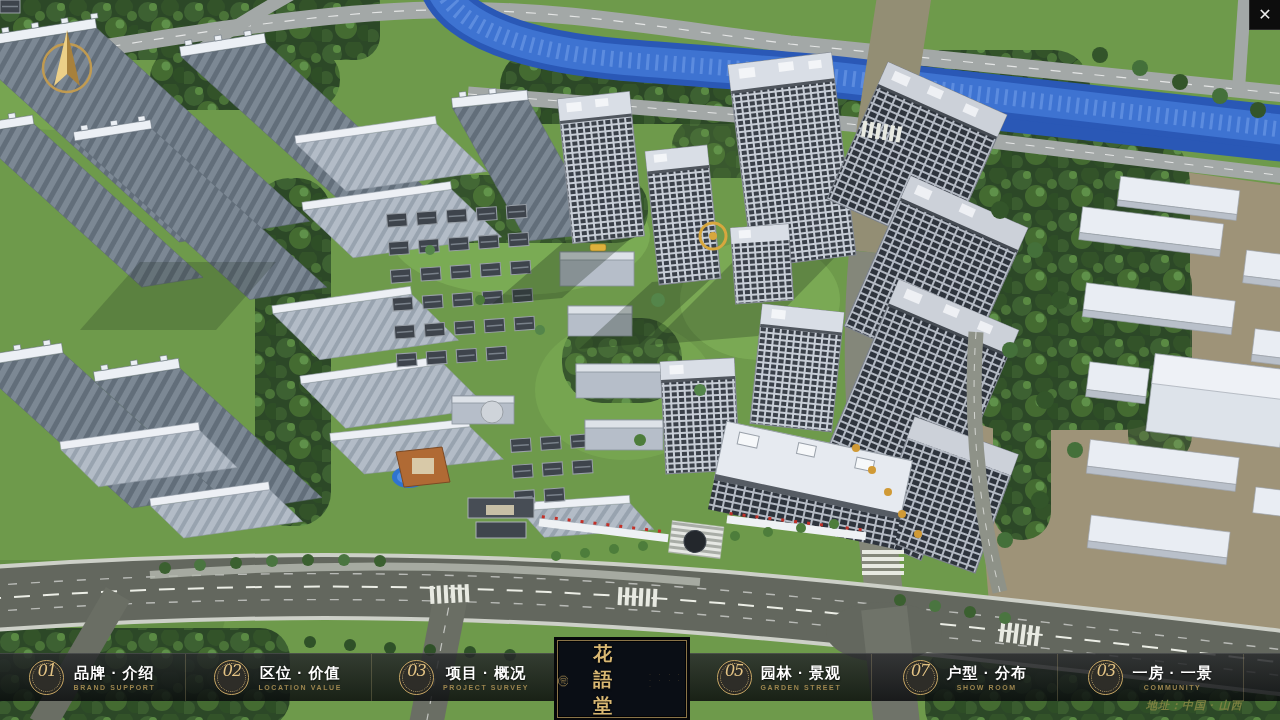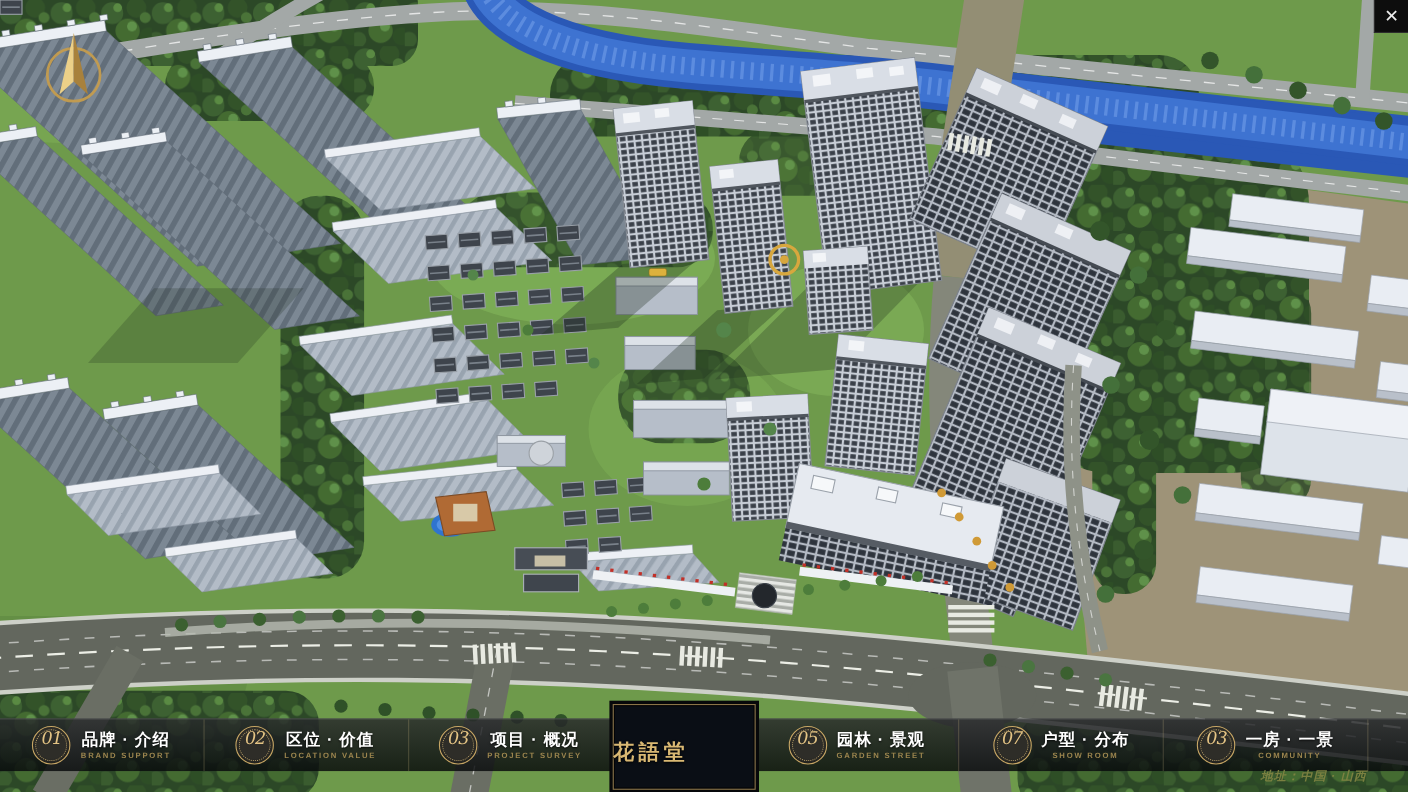--- a/index.html
+++ b/index.html
@@ -28,21 +28,21 @@
   .badge .num{font-family:"DejaVu Serif",serif;font-style:italic;font-size:16px;
               color:#e3c384;letter-spacing:-1px;}
   .labels{display:flex;flex-direction:column;align-items:center;line-height:1;}
   .zh{font-size:15px;font-weight:bold;color:#ffffff;letter-spacing:1px;white-space:nowrap;
       text-shadow:0 1px 2px rgba(0,0,0,.85);}
   .en{font-size:7px;font-weight:bold;color:#9c854e;letter-spacing:1.6px;margin-top:4px;white-space:nowrap;}
   
   .logo-panel{flex:0 0 128px;height:76px;margin-top:-14px;position:relative;z-index:5;
               background:#0a0e15;border:1px solid #8a7448;cursor:pointer;
               box-shadow:0 0 0 3px #07080a, inset 0 0 0 1px rgba(0,0,0,.8);
-              display:flex;flex-direction:column;align-items:flex-start;gap:25px;}
+              display:flex;flex-direction:row;align-items:center;gap:25px;}
   .seal{margin-top:4px;}
   .logo-name{font-family:"DejaVu Serif",serif;font-weight:bold;font-size:19px;color:#d9b873;
              letter-spacing:4px;margin-top:1px;text-shadow:0 1px 2px #000;}
   .logo-tagline{font-size:6px;color:#79653e;letter-spacing:3px;margin-top:2px;}
   
   .address{position:absolute;left:1146px;top:698px;font-size:11px;font-style:italic;font-weight:bold;
            color:#7f8342;letter-spacing:1px;opacity:.95;white-space:nowrap;}
 </style>
 </head>
 <body>

